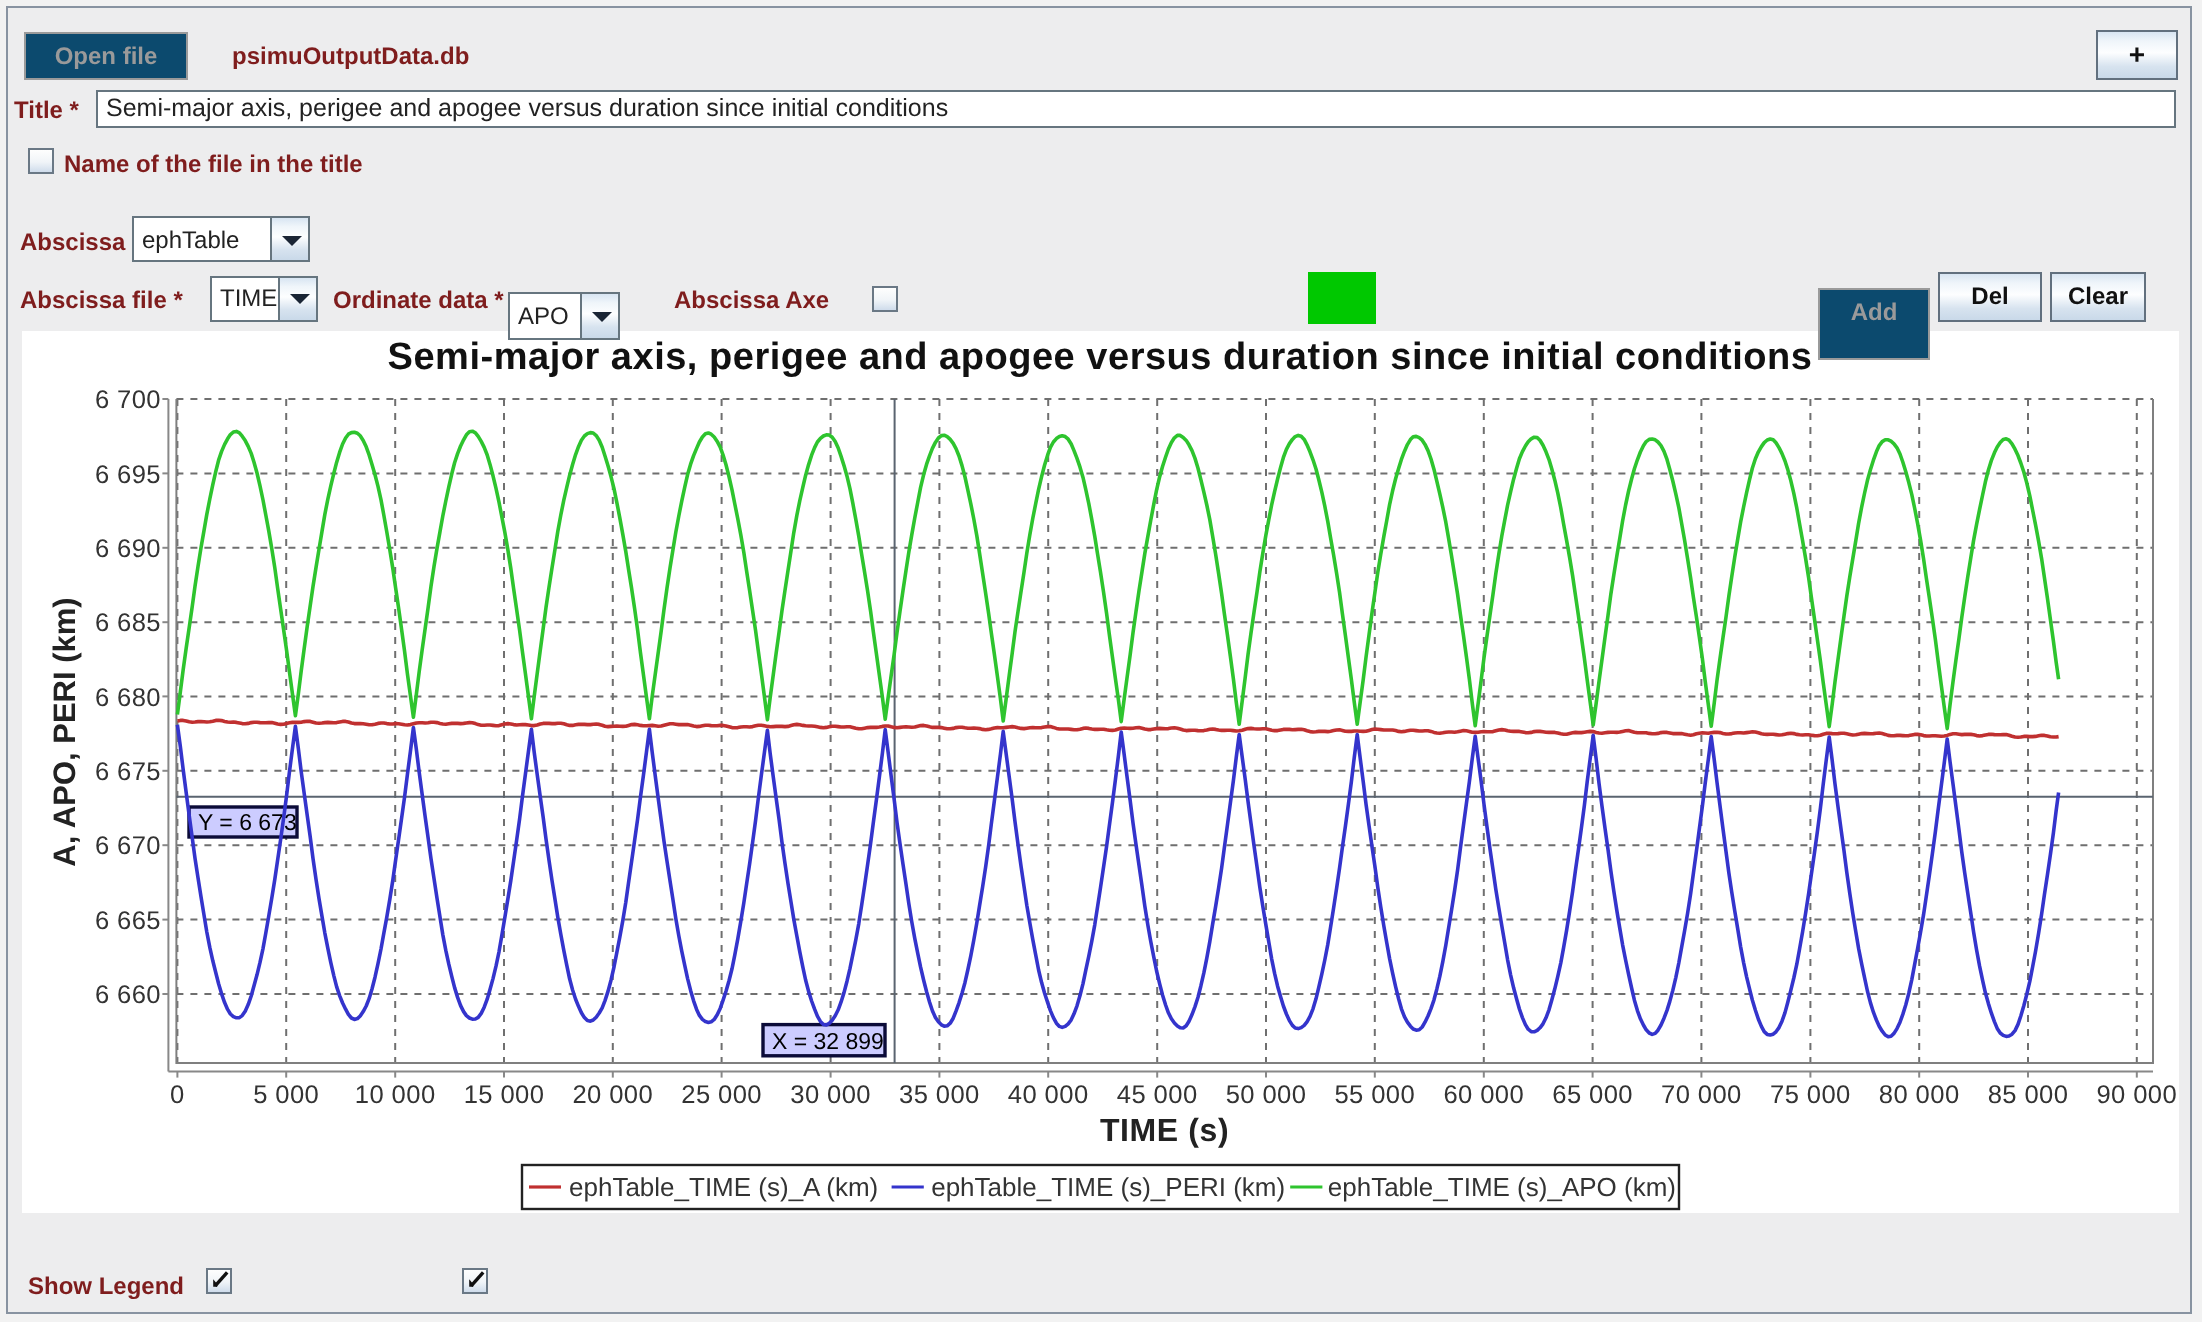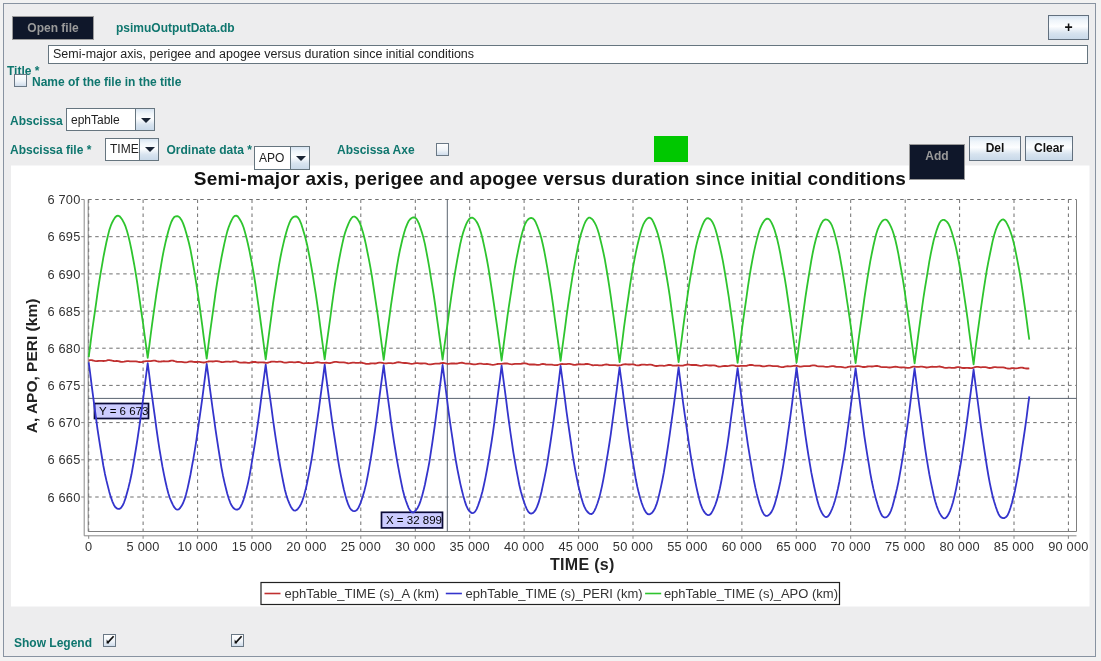--- a/index.html
+++ b/index.html
@@ -1,19 +1,19 @@
 <!DOCTYPE html>
 <html><head><meta charset="utf-8"><style>
 *{margin:0;padding:0;box-sizing:border-box}
 html,body{width:1101px;height:661px;background:#f2f2f2;font-family:"Liberation Sans",sans-serif;overflow:hidden}
 .abs{position:absolute}
 #win{position:absolute;left:3px;top:3px;width:1093px;height:654px;border:1px solid #8893a1;background:#ededee}
-.lbl{position:absolute;font-size:12px;font-weight:bold;color:#0f766e;white-space:nowrap}
+.lbl{position:absolute;font-size:12px;font-weight:bold;color:#7f1d1d;white-space:nowrap}
 .btn{position:absolute;border:1.5px solid #62707e;background:linear-gradient(180deg,#d8e5f2 0%,#eff5fa 20%,#fdfeff 45%,#d7e3ef 75%,#c9d9e9 100%);color:#111;font-weight:bold;font-size:12px;text-align:center;font-family:"Liberation Sans",sans-serif}
-.btnd{position:absolute;border:1px solid #9a9a9a;background:#0f172a;color:#9a9a9a;font-weight:bold;font-size:12px;text-align:center}
+.btnd{position:absolute;border:1px solid #9a9a9a;background:#0c4a6e;color:#9a9a9a;font-weight:bold;font-size:12px;text-align:center}
 .field{position:absolute;background:#fff;border:1px solid #66757f;font-size:12.5px;color:#222;white-space:nowrap;overflow:hidden}
 .combo{position:absolute;border:1px solid #66757f;background:#fff}
 .combo .txt{position:absolute;left:4px;top:0;bottom:0;font-size:12px;font-weight:normal;color:#222;display:flex;align-items:center}
 .combo .arr{position:absolute;right:0;top:0;bottom:0;width:19px;border-left:1px solid #66757f;background:linear-gradient(180deg,#d8e5f2 0%,#eff5fa 20%,#fdfeff 45%,#d7e3ef 75%,#c9d9e9 100%)}
 .combo .tri{position:absolute;left:4.5px;top:8.5px;width:0;height:0;border-left:5px solid transparent;border-right:5px solid transparent;border-top:5px solid #1a2535}
 .cb{position:absolute;width:13px;height:13px;border:1px solid #6a7885;background:linear-gradient(180deg,#fefefe 0%,#f0f4f8 55%,#cfdceb 100%)}
 </style></head><body>
 <div id="win"></div>
 <svg width="1101" height="661" viewBox="0 0 1101 661" style="position:absolute;left:0;top:0">
 <rect x="11" y="165.5" width="1078.5" height="441" fill="#ffffff"></rect>
@@ -129,21 +129,21 @@
 <g font-family="Liberation Sans, sans-serif" font-size="13" fill="#333">
       <text x="284.5" y="598.1">ephTable_TIME (s)_A (km)</text>
       <text x="465.6" y="598.1">ephTable_TIME (s)_PERI (km)</text>
       <text x="663.9" y="598.1">ephTable_TIME (s)_APO (km)</text>
     </g>
 </svg>
 
 <div class="btnd" style="left:12px;top:15.5px;width:82px;height:24px;line-height:22px">Open file</div>
 <div class="lbl" style="left:116px;top:21px;font-size:12px">psimuOutputData.db</div>
 <div class="btn" style="left:1048px;top:15px;width:41px;height:25px;line-height:22px;font-size:14px">+</div>
-<div class="lbl" style="left:7px;top:64px">Title *</div>
+<div class="lbl" style="left:7px;top:48px">Title *</div>
 <div class="field" style="left:48px;top:45px;width:1040px;height:19px;line-height:17px;padding-left:4px">Semi-major axis, perigee and apogee versus duration since initial conditions</div>
 <div class="cb" style="left:14px;top:74px"></div>
 <div class="lbl" style="left:32px;top:74.5px">Name of the file in the title</div>
 <div class="lbl" style="left:10px;top:113.5px">Abscissa</div>
 <div class="combo" style="left:66px;top:108px;width:89px;height:23px">
     <span class="txt">ephTable</span>
     <span class="arr">
       <span class="tri"></span>
     </span>
   </div>

